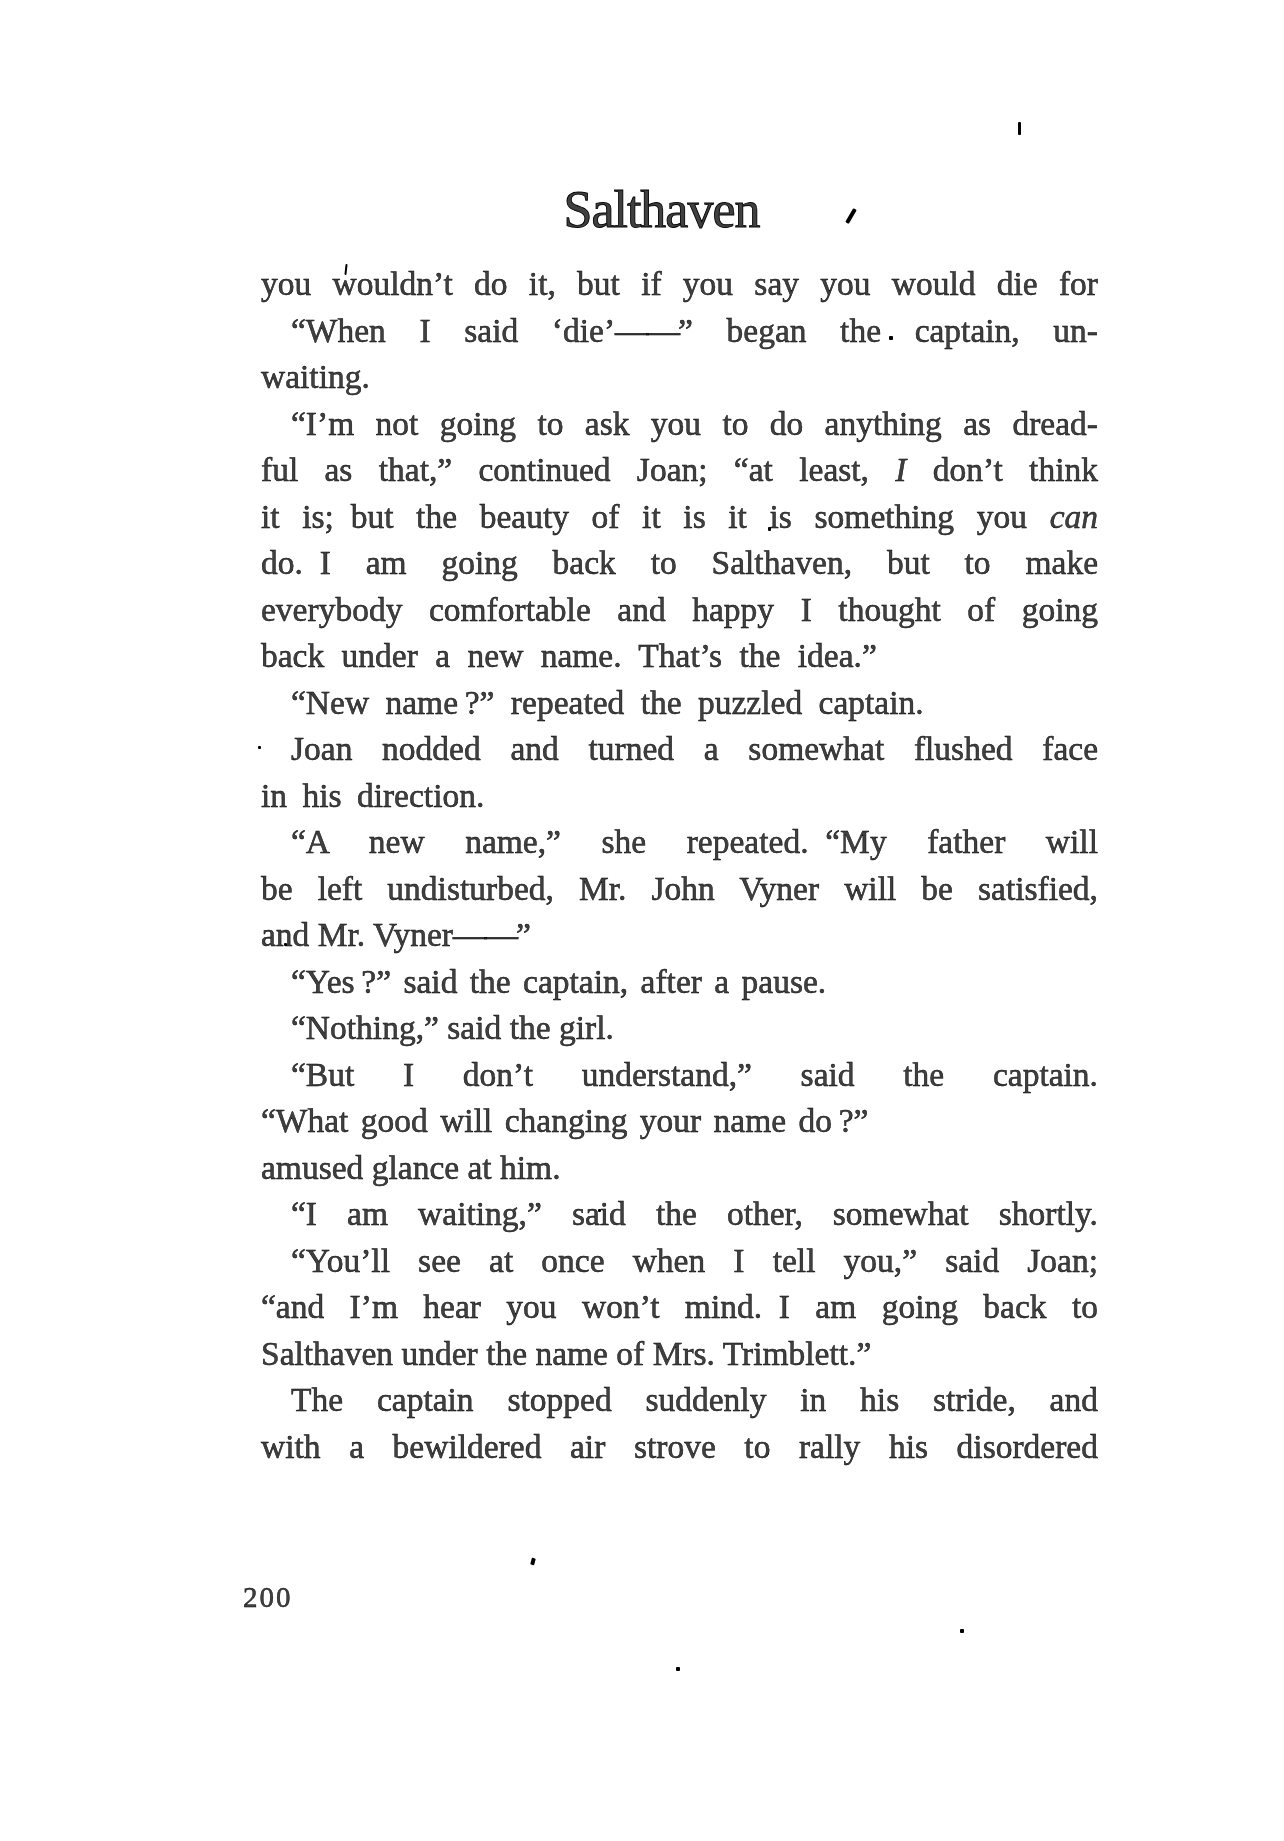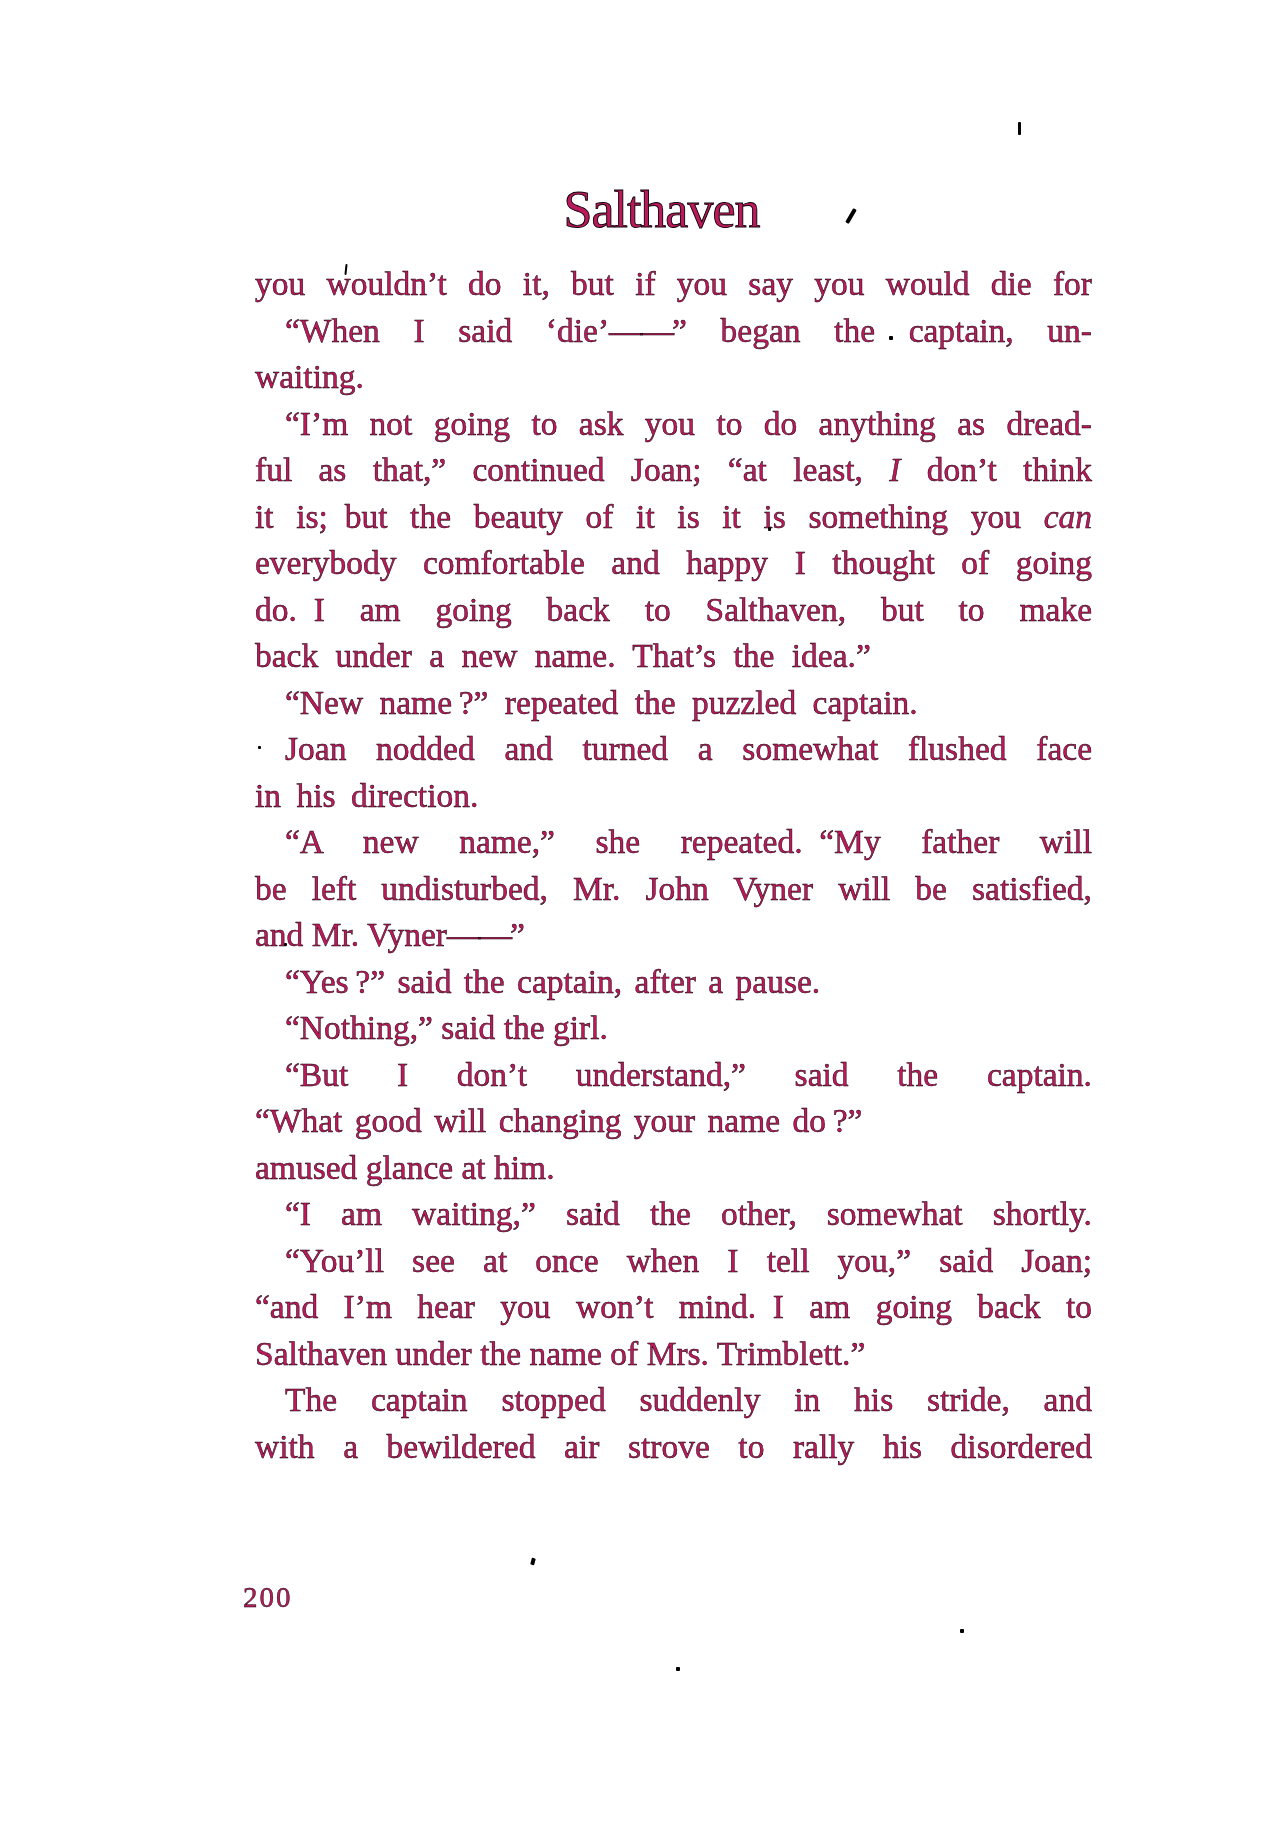--- a/index.html
+++ b/index.html
@@ -1,41 +1,41 @@
 <!DOCTYPE html>
 <html><head>
 <meta charset="utf-8">
 <style>
   html, body { margin: 0; padding: 0; background: #ffffff; }
   .page {
     position: relative;
     width: 1284px;
     height: 1841px;
     background: #ffffff;
-    color: #be185d;
+    color: #404040;
     font-family: "Liberation Serif", "DejaVu Serif", serif;
     -webkit-text-stroke: 0.45px #000;
     overflow: hidden;
   }
   .title {
     position: absolute;
     left: 243px;
     top: 184px;
     width: 837px;
     margin: 0;
     text-align: center;
     font-size: 52px;
     font-weight: normal;
     letter-spacing: -1px;
     line-height: 1;
     -webkit-text-stroke: 0.9px #000;
   }
   .text-block {
     position: absolute;
-    left: 255px;
+    left: 261px;
     top: 261px;
     width: 837px;
     font-size: 33.5px;
   }
   .line {
     height: 46.5px;
     line-height: 46.5px;
   }
   .line.justify {
     text-align: justify;
@@ -63,22 +63,22 @@
 
 <div class="page">
   <h1 class="title">Salthaven</h1>
   <div class="text-block">
       <div class="line justify"><span>you wouldn’t do it, but if you say you would die for</span></div>
       <div class="line indent justify"><span>“When I said ‘die’</span><span class="dash">——</span><span>” began the captain, un-</span></div>
       <div class="line"><span>waiting.</span></div>
       <div class="line indent justify"><span>“I’m not going to ask you to do anything as dread-</span></div>
       <div class="line justify"><span>ful as that,” continued Joan; “at least, </span><span class="it">I</span><span> don’t think</span></div>
       <div class="line justify"><span>it is; but the beauty of it is it is something you </span><span class="it">can</span></div>
+      <div class="line justify"><span>do. I am going back to Salthaven, but to make</span></div>
       <div class="line justify"><span>everybody comfortable and happy I thought of going</span></div>
-      <div class="line justify"><span>do. I am going back to Salthaven, but to make</span></div>
       <div class="line" style="word-spacing: 9px;"><span>back under a new name. That’s the idea.”</span></div>
       <div class="line indent" style="word-spacing: 8px;"><span>“New name ?” repeated the puzzled captain.</span></div>
       <div class="line indent justify"><span>Joan nodded and turned a somewhat flushed face</span></div>
       <div class="line" style="word-spacing: 7px;"><span>in his direction.</span></div>
       <div class="line indent justify"><span>“A new name,” she repeated. “My father will</span></div>
       <div class="line justify"><span>be left undisturbed, Mr. John Vyner will be satisfied,</span></div>
       <div class="line"><span>and Mr. Vyner</span><span class="dash">——</span><span>”</span></div>
       <div class="line indent" style="word-spacing: 4px;"><span>“Yes ?” said the captain, after a pause.</span></div>
       <div class="line indent"><span>“Nothing,” said the girl.</span></div>
       <div class="line indent justify"><span>“But I don’t understand,” said the captain.</span></div>

